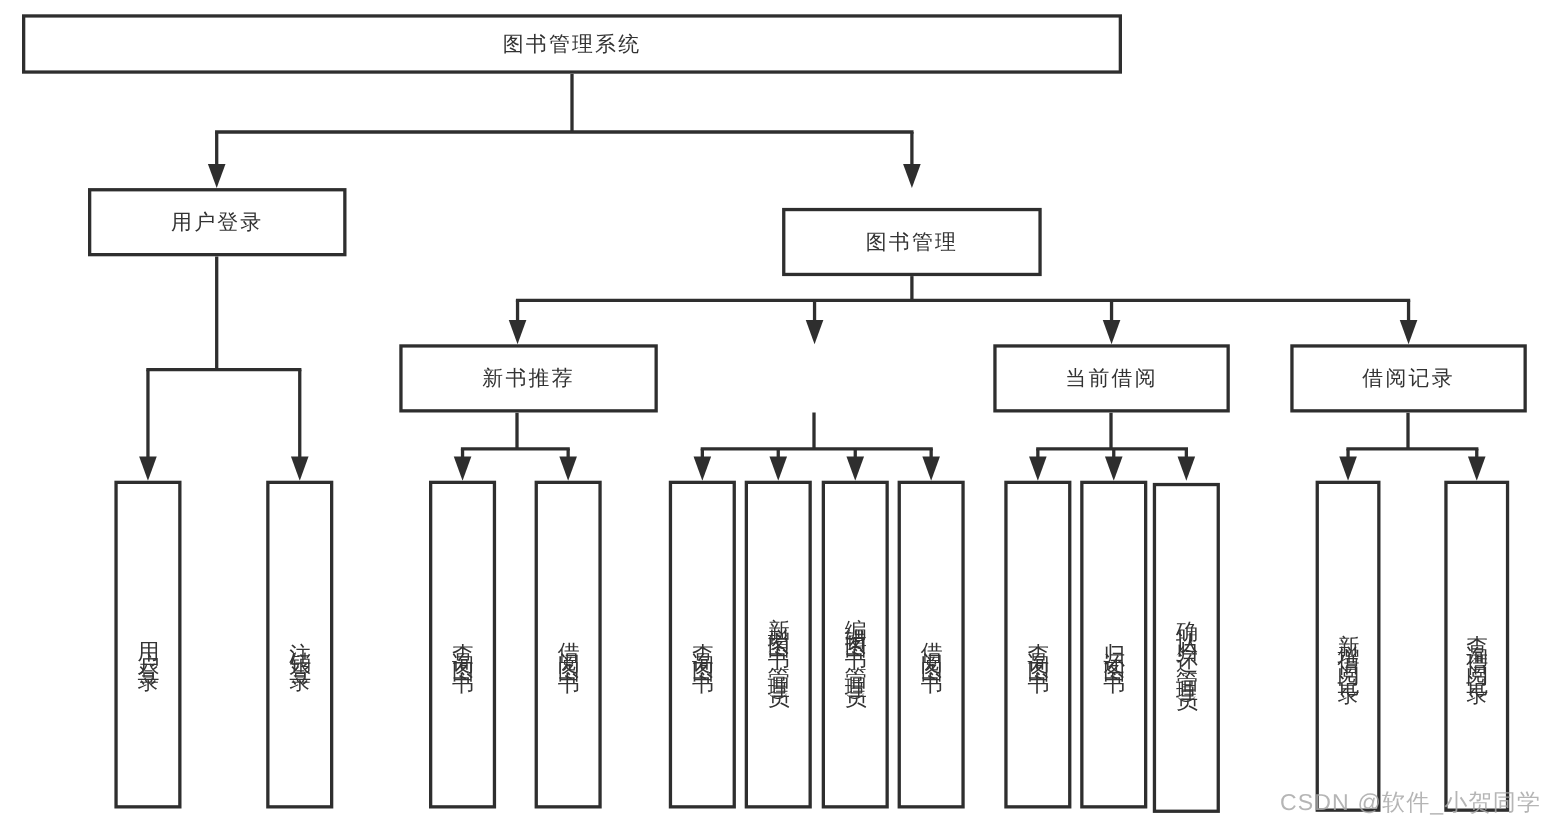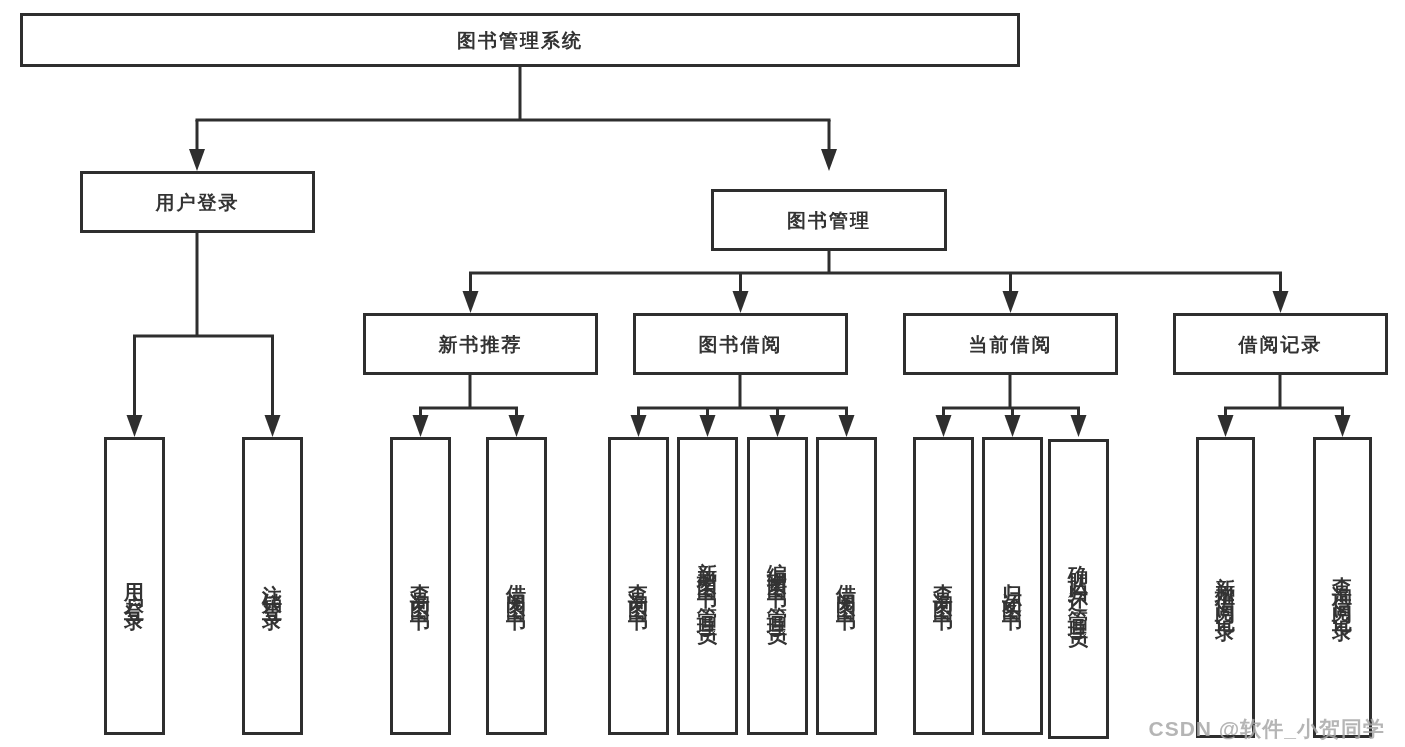--- a/index.html
+++ b/index.html
@@ -4,37 +4,37 @@
 <style>
   :root{
     --line:#2e2e2e;
     --text:#333333;
     --box-bg:#ffffff;
     --wm:#a9a9a9;
   }
   html,body{margin:0;padding:0;background:#ffffff;}
   body{font-family:"Liberation Sans",sans-serif;}
   .canvas{
-    position:relative;width:1405px;height:747px;background:var(--box-bg);overflow:hidden;font-weight:bold;
+    position:relative;width:1405px;height:747px;background:var(--box-bg);overflow:hidden;
   }
   .connectors{position:absolute;left:0;top:0;z-index:1;pointer-events:none;}
   .node{
     position:absolute;box-sizing:border-box;background:var(--box-bg);
     border:3px solid var(--line);display:flex;align-items:center;justify-content:center;
     z-index:2;
   }
   .node .lbl{
     color:var(--text);font-size:19px;letter-spacing:2px;line-height:1;white-space:nowrap;
   }
   .node.v .lbl{
     writing-mode:vertical-rl;text-orientation:mixed;
     font-size:20px;letter-spacing:9px;line-height:1;
   }
   .watermark{
-    position:absolute;right:20px;bottom:4px;z-index:3;
+    position:absolute;right:4px;bottom:4px;z-index:3;
     font-size:21px;color:var(--wm);opacity:.85;letter-spacing:1px;white-space:nowrap;
   }
 </style>
 </head>
 <body>
 
 <div class="canvas">
 
   <svg class="connectors" id="connector-svg" width="1405" height="747">
       <line x1="520" y1="67" x2="520" y2="120" stroke="#2e2e2e" stroke-width="3"></line>
@@ -98,23 +98,20 @@
   <div class="node h" style="left:80px;top:171px;width:235px;height:62px">
     <span class="lbl">用户登录</span>
   </div>
   <div class="node h" style="left:711px;top:189px;width:236px;height:62px">
     <span class="lbl">图书管理</span>
   </div>
 
   <div class="node h" style="left:363px;top:313px;width:235px;height:62px">
     <span class="lbl">新书推荐</span>
   </div>
-  <div class="node h" style="left:633px;top:313px;width:215px;height:62px">
-    <span class="lbl">图书借阅</span>
-  </div>
   <div class="node h" style="left:903px;top:313px;width:215px;height:62px">
     <span class="lbl">当前借阅</span>
   </div>
   <div class="node h" style="left:1173px;top:313px;width:215px;height:62px">
     <span class="lbl">借阅记录</span>
   </div>
 
   <div class="node v" style="left:104px;top:437px;width:61px;height:298px">
     <span class="lbl">用户登录</span>
   </div>

